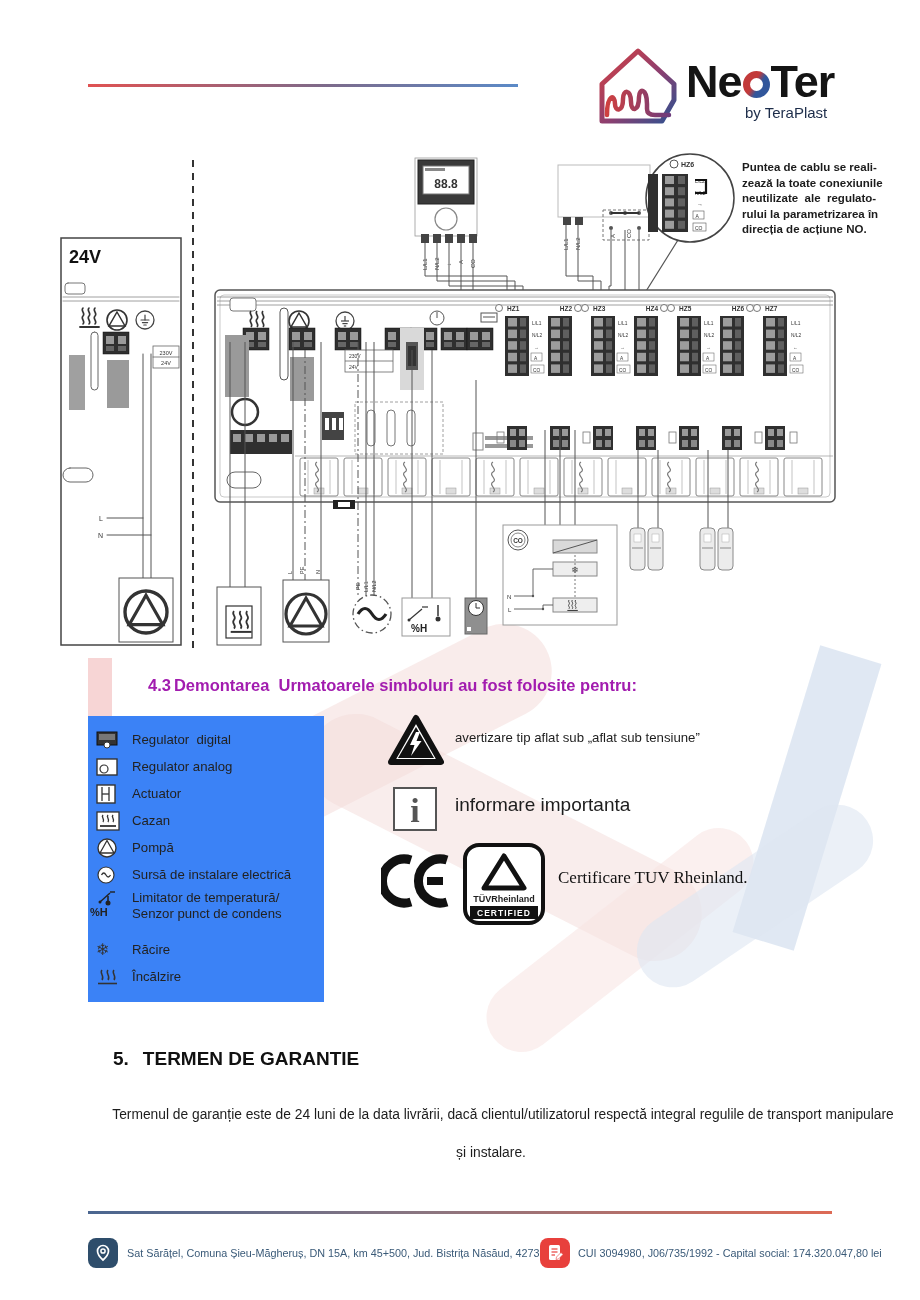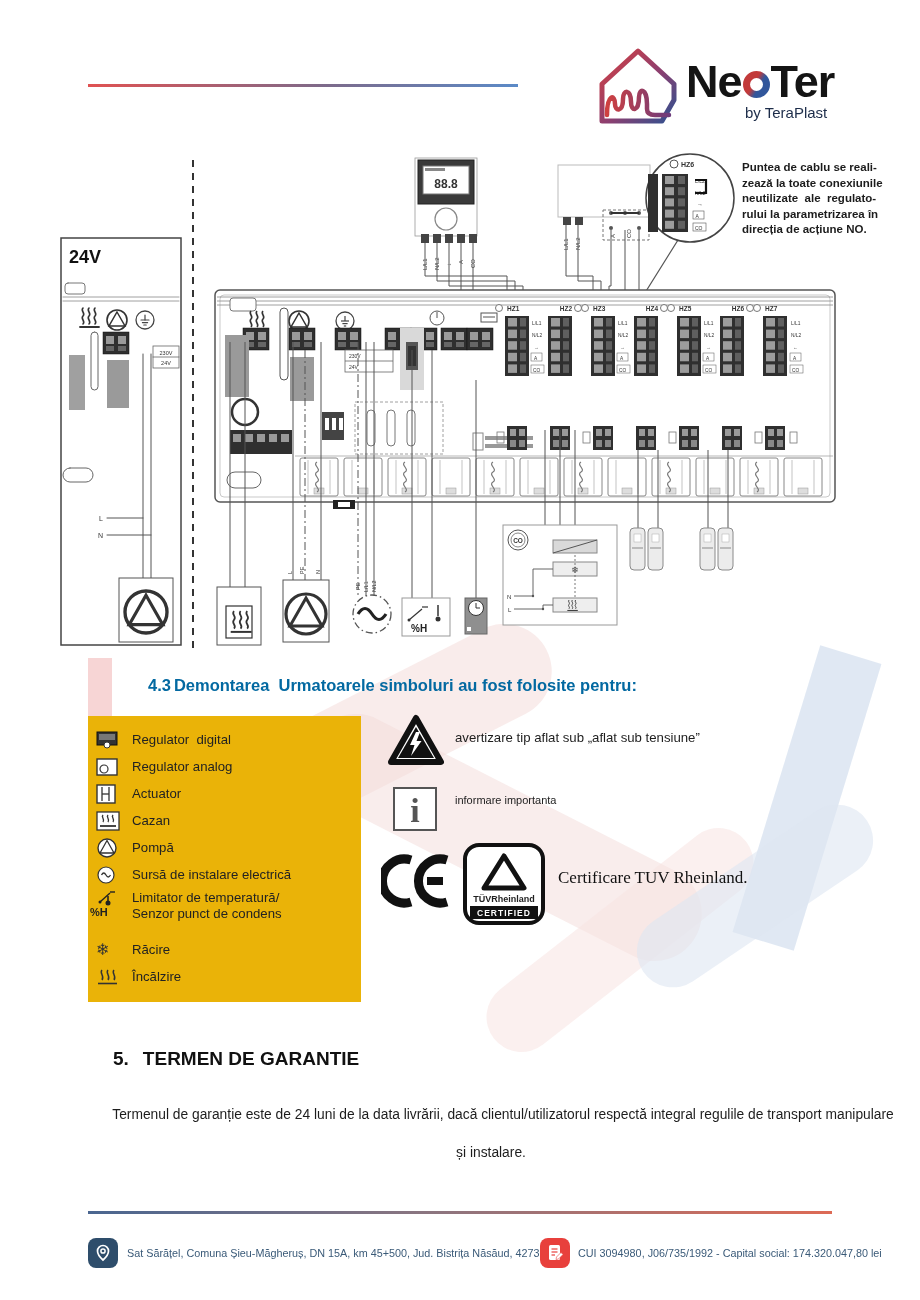--- a/index.html
+++ b/index.html
@@ -12,29 +12,29 @@
   .brand{left:686px;top:56px;font-size:45px;font-weight:bold;letter-spacing:-1px;color:#141414;}
   .logo-o{display:inline-block;width:27px;height:27px;border-radius:50%;position:relative;
           background:linear-gradient(120deg,#c23a3a 42%,#31569b 60%);margin:0 1px -1px 1px;}
   .logo-o i{position:absolute;left:7px;top:7px;right:7px;bottom:7px;background:#fff;border-radius:50%;}
   .brand-sub{left:745px;top:104px;font-size:15px;font-weight:normal;color:#1c2c49;}
   
   .note{left:742px;top:160px;width:174px;font-size:11.5px;font-weight:bold;
         line-height:15.5px;color:#1c1c1c;}
   .note div{white-space:pre-wrap;}
   
-  .h43{left:148px;top:676px;font-size:16.5px;font-weight:bold;color:#0369a1;}
+  .h43{left:148px;top:676px;font-size:16.5px;font-weight:bold;color:#a21caf;}
   .h43 span{white-space:pre-wrap;}
   .h43 .num{margin-right:3px;}
   .h5{left:113px;top:1048px;font-size:19px;font-weight:bold;color:#111;}
   .h5 .num{margin-right:14px;}
   .para{left:88px;top:1082px;width:806px;font-size:13.8px;line-height:38px;
         text-indent:24px;color:#1d1d1d;text-align:center;}
   
-  .legend{left:88px;top:716px;width:273px;background:#eab308;padding:10px 0 12px 0;}
+  .legend{left:88px;top:716px;width:236px;background:#3b82f6;padding:10px 0 12px 0;}
   .lrow{display:flex;align-items:center;min-height:27px;padding-left:8px;}
   .lrow .ic{width:36px;display:flex;flex-direction:column;align-items:flex-start;
             justify-content:center;flex-shrink:0;}
   .lrow .lb{font-size:13.2px;color:#222;white-space:pre-wrap;line-height:16px;}
   .lrow.tall{min-height:46px;align-items:flex-start;padding-top:2px;}
   .pf{font-size:11px;font-weight:bold;color:#222;margin-left:-6px;}
   
   .cap{font-size:13.2px;color:#1d1d1d;}
   .cap-serif{font-family:"Liberation Serif",serif;font-size:17px;color:#111;}
   
@@ -596,21 +596,21 @@
     <polygon points="28,4 53,48 3,48" fill="#fff" stroke="#111" stroke-width="6" stroke-linejoin="round"></polygon>
     <polygon points="28,13 46,44 10,44" fill="#111"></polygon>
     <polygon points="28,18 22,31 26.5,31 23,42 33.5,27 28.5,27 32,18" fill="#fff"></polygon>
   </svg>
   <div class="abs cap z1" style="left:455px;top:730px;width:320px;">avertizare tip aflat sub „aflat sub tensiune”</div>
 
   <svg class="abs z1" style="left:392px;top:786px;" width="46" height="46" viewBox="0 0 46 46">
     <rect x="2" y="2" width="42" height="42" fill="#fff" stroke="#555" stroke-width="2"></rect>
     <text x="23" y="36" font-size="34" font-weight="bold" fill="#555" text-anchor="middle" font-family="Liberation Serif, serif">i</text>
   </svg>
-  <div class="abs cap z1" style="left:455px;top:794px;font-size:11px;">informare importanta</div>
+  <div class="abs cap z1" style="left:455px;top:794px;font-size:19px;">informare importanta</div>
 
   <svg class="abs z1" style="left:381px;top:852px;" width="70" height="58" viewBox="0 0 70 58">
     <path d="M30 8 A 22 22 0 1 0 30 50" fill="none" stroke="#111" stroke-width="9"></path>
     <path d="M66 8 A 22 22 0 1 0 66 50" fill="none" stroke="#111" stroke-width="9"></path>
     <line x1="46" y1="29" x2="62" y2="29" stroke="#111" stroke-width="8"></line>
   </svg>
   <svg class="abs z1" style="left:462px;top:842px;" width="84" height="84" viewBox="0 0 84 84">
     <rect x="3" y="3" width="78" height="78" rx="14" fill="#fff" stroke="#111" stroke-width="4"></rect>
     <path d="M42 14 L62 46 L22 46 Z" fill="none" stroke="#111" stroke-width="5" stroke-linejoin="round"></path>
     <path d="M30 42 q12 -8 24 0" fill="#fff" stroke="#fff" stroke-width="3"></path>

